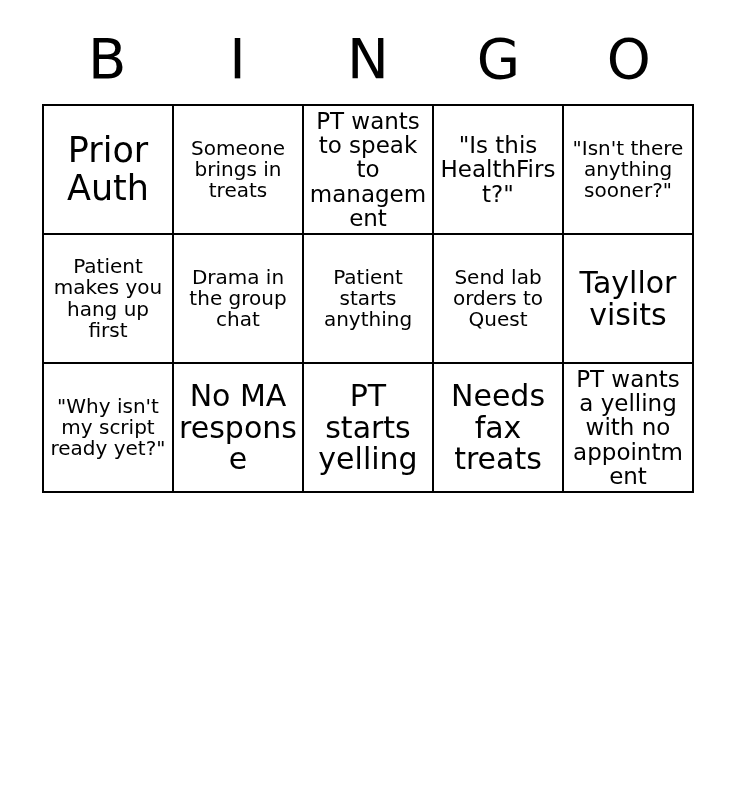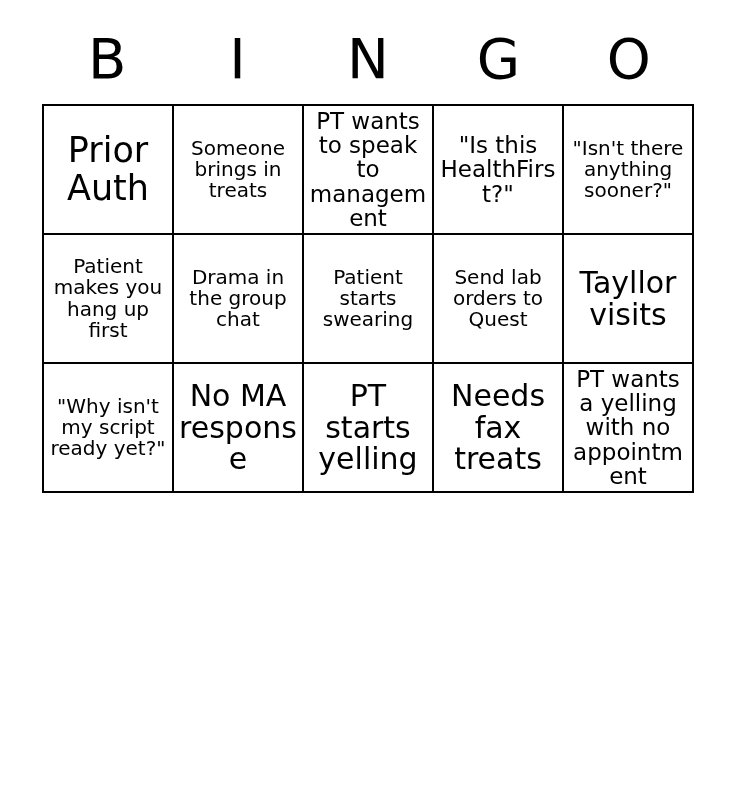--- a/index.html
+++ b/index.html
@@ -100,21 +100,21 @@
           </td>
       </tr>
       <tr>
         <td class="fs-md">
             <span class="cell-inner">Patient makes you hang up first</span>
           </td>
         <td class="fs-lg">
             <span class="cell-inner">Drama in the group chat</span>
           </td>
         <td class="fs-lg">
-            <span class="cell-inner">Patient starts swearing</span>
+            <span class="cell-inner">Patient starts anything</span>
           </td>
         <td class="fs-lg">
             <span class="cell-inner">Send lab orders to Quest</span>
           </td>
         <td class="fs-xl">
             <span class="cell-inner">Tayllor visits</span>
           </td>
       </tr>
       <tr>
         <td class="fs-md">

